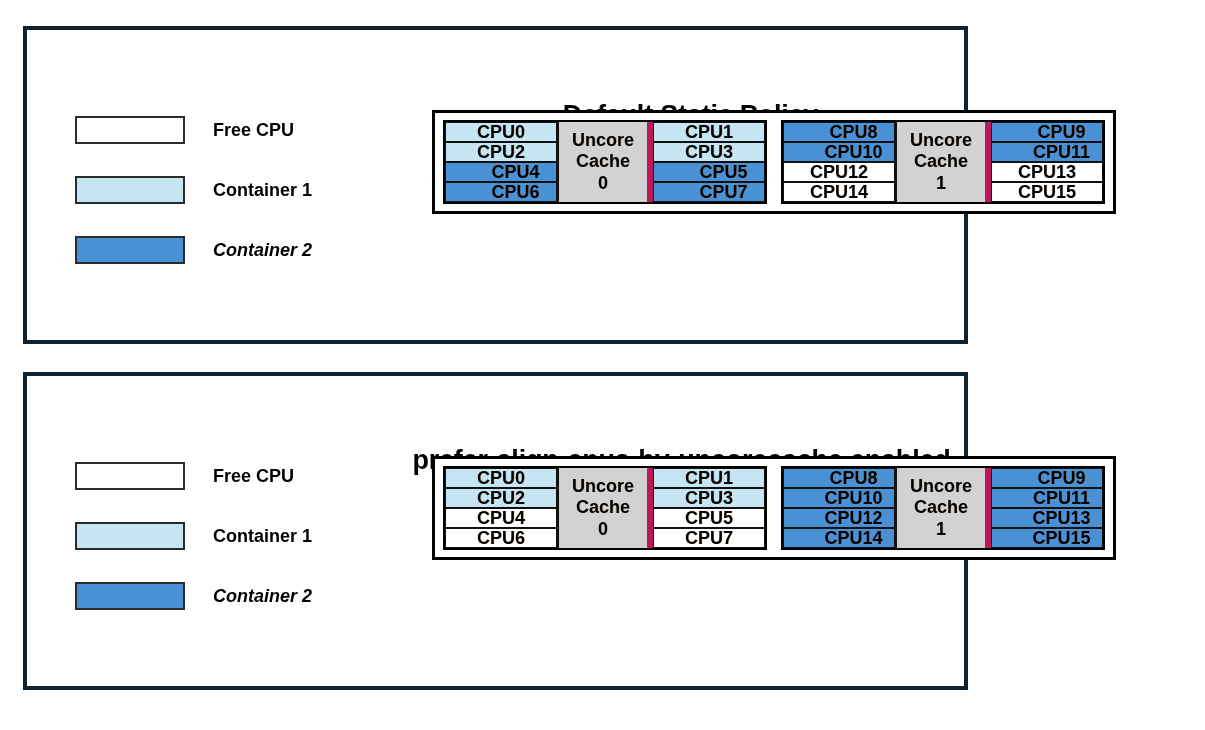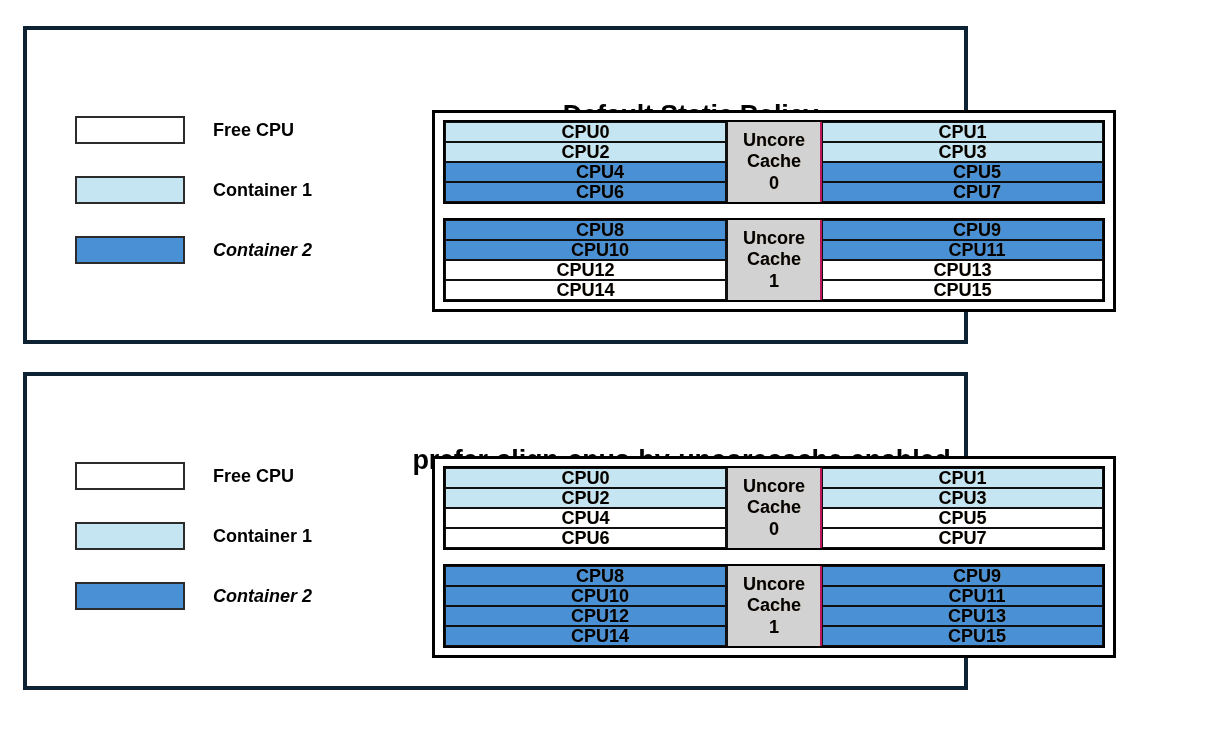--- a/index.html
+++ b/index.html
@@ -79,21 +79,20 @@
     position: absolute;
     top: 80px;
     left: 405px;
     width: 684px;
     border: 3px solid #000000;
     box-sizing: border-box;
     background: #ffffff;
     padding: 7px 8px;
     display: flex;
     gap: 14px;
-    flex-direction: column;
   }
   .socket {
     flex: 1 1 0;
     display: flex;
     border: 2px solid #000000;
     box-sizing: border-box;
     background: #ffffff;
   }
   .cpu-col {
     flex: 1 1 0;
@@ -112,21 +111,21 @@
     font-weight: bold;
     color: #000000;
     height: 29px;
     line-height: 1;
     text-shadow: 0.6px 0 0 rgba(190,120,40,0.35);
   }
   .cache {
     flex: 0 0 96px;
     background: #d2d2d2;
     border-left: 2px solid #111111;
-    border-right: 2px solid #be185d;
+    border-right: 6px solid #be185d;
     box-sizing: border-box;
     display: flex;
     flex-direction: column;
     align-items: center;
     justify-content: center;
     font-size: 18px;
     font-weight: bold;
     color: #000000;
     line-height: 1.18;
     text-align: right;

